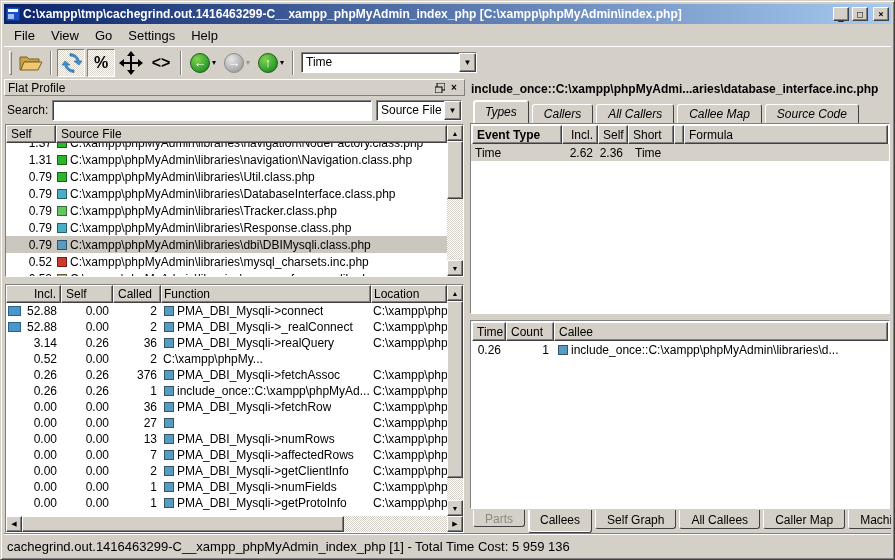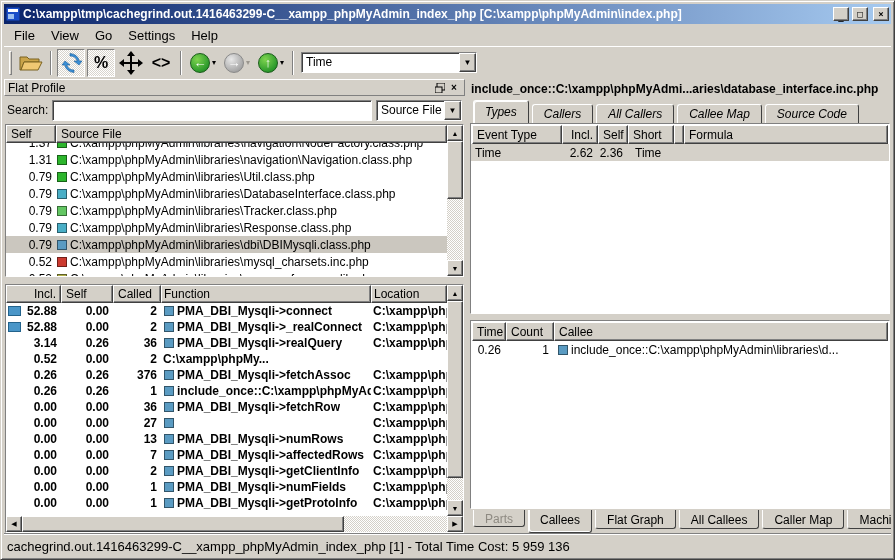--- a/index.html
+++ b/index.html
@@ -86,21 +86,21 @@
   .trow{ display:flex; align-items:center; height:17px; font-size:12px; white-space:nowrap;}
   .trow.selected{ background:#cbc7bf;}
   .trow.clip-top{ margin-top:-9px;}
   .cell-num{ text-align:right; padding-right:4px; flex-shrink:0;}
   .sq{ width:10px; height:10px; flex:0 0 10px; margin:0 3px 0 1px; border:1px solid rgba(0,0,0,.45);}
   .path-text{ overflow:hidden; white-space:nowrap;}
 
   .src-col-self{ width:50px; flex:0 0 50px;}
   .src-col-file{ flex:1;}
 
-  .fn-row{ height:16px; font-size:12px;font-weight:bold;}
+  .fn-row{ height:16px; font-size:12px;}
   .fn-col-incl{ width:55px; flex:0 0 55px; display:flex; align-items:center; justify-content:flex-end;}
   .fn-col-self{ width:52px; flex:0 0 52px;}
   .fn-col-called{ width:48px; flex:0 0 48px;}
   .fn-col-fn{ width:210px; flex:0 0 210px; display:flex; align-items:center; overflow:hidden; padding-left:2px;}
   .fn-col-loc{ flex:1; overflow:hidden; padding-left:2px;}
   .incl-bar{ display:none;}
   .incl-bar.bar{ display:inline-block; width:13px; height:10px; background:#4a96c8;
     border:1px solid #23638c; margin-right:auto; margin-left:2px;}
   .fn-sq{ background:#5a9bc2;}
 
@@ -138,21 +138,21 @@
   .rhead .th{ font-size:12px; height:19px; padding:2px 4px;}
   .rrow{ display:flex; align-items:center; height:17px; font-size:12px; white-space:nowrap; background:#d5d1c9;}
   .rbody{ flex:1; background:#fff; overflow:hidden;}
 
   .et-col1{ width:90px; flex:0 0 90px; padding-left:4px;}
   .et-col2{ width:36px; flex:0 0 36px;}
   .et-col3{ width:30px; flex:0 0 30px;}
   .et-col4{ width:46px; flex:0 0 46px; padding-left:8px;}
   .et-col5{ width:10px; flex:0 0 10px; padding:1px 0;}
   .et-col6{ flex:1;}
-  .et-h1{ width:90px;} .et-h2{ width:36px; text-align:right;} .et-h3{ width:30px; text-align:right;}
+  .et-h1{ width:90px;font-weight:bold;} .et-h2{ width:36px; text-align:right;} .et-h3{ width:30px; text-align:right;}
   .et-h4{ width:46px;} .et-h5{ width:10px; padding:2px 0;} .et-h6{ flex:1;}
 
   .ce-col1{ width:34px; flex:0 0 34px;}
   .ce-col2{ width:48px; flex:0 0 48px;}
   .ce-col3{ flex:1; display:flex; align-items:center; overflow:hidden; padding-left:4px;}
   .ce-h1{ width:34px;} .ce-h2{ width:48px;} .ce-h3{ flex:1;}
 
   .h-splitter-r{ flex:0 0 6px;}
 
   .btabbar{ height:24px; flex:0 0 24px; display:flex; align-items:flex-end; padding-left:4px; overflow:hidden;}
@@ -572,21 +572,21 @@
               </span>
             </div>
           </div>
       </div>
 
       <div class="btabbar">
         <div style="display:flex">
 
         <div class="btab disabled"><span>Parts</span></div>
             <div class="btab active"><span>Callees</span></div>
-            <div class="btab"><span>Flat Graph</span></div>
+            <div class="btab"><span>Self Graph</span></div>
             <div class="btab"><span>All Callees</span></div>
             <div class="btab"><span>Caller Map</span></div>
             <div class="btab clipped"><span>Machine</span></div>
           </div>
 
       </div>
     </div>
   </div>
 
   <div class="statusbar">

